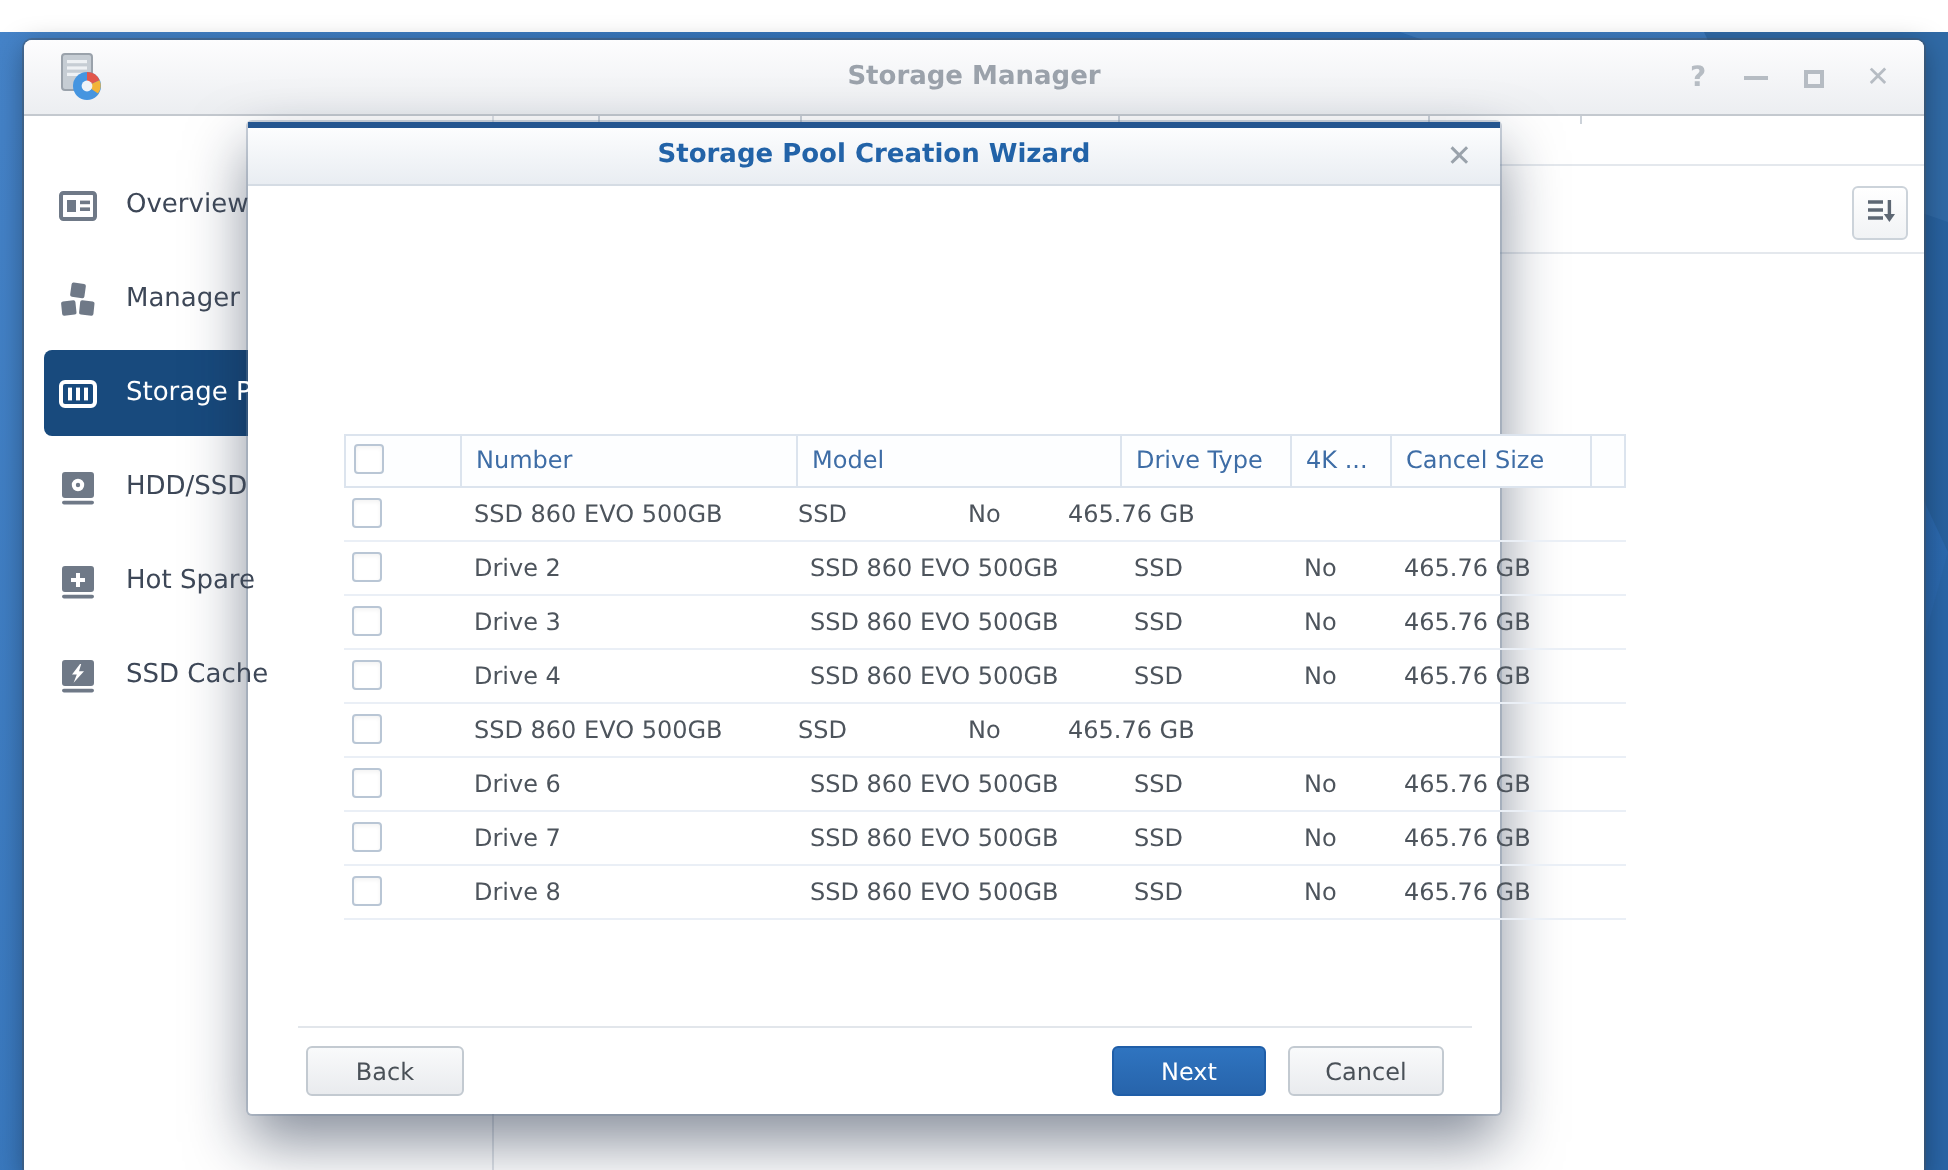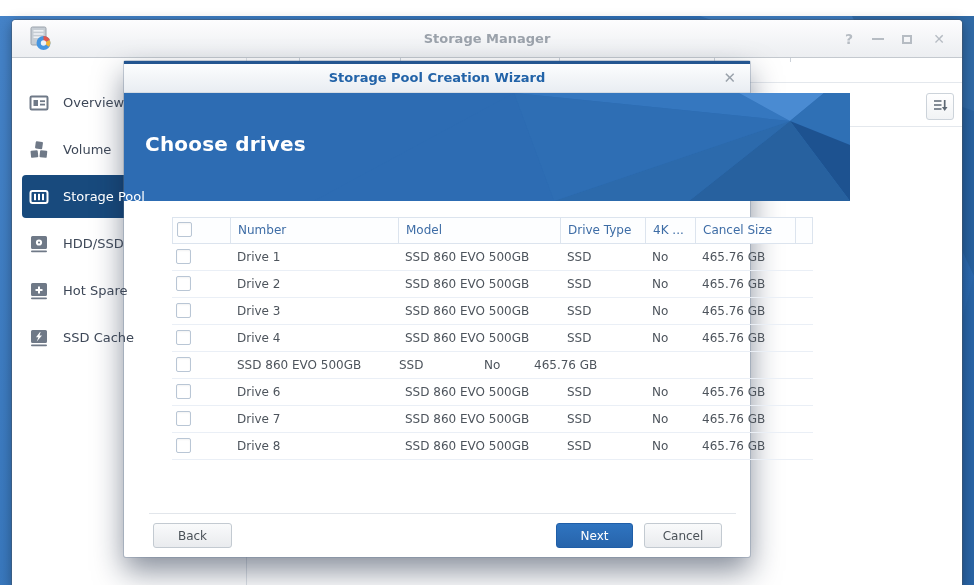--- a/index.html
+++ b/index.html
@@ -146,21 +146,21 @@
           <span class="lbl">Overview</span>
         </div>
         <div class="side-item">
           <span class="icon">
             <svg width="20" height="20" viewBox="0 0 20 20" fill="currentColor">
               <rect x="6.4" y="1.6" width="7.2" height="7.2" rx="1" transform="rotate(8 10 5.2)"></rect>
               <rect x="1.8" y="10.4" width="7.2" height="7.2" rx="1" transform="rotate(-6 5.4 14)"></rect>
               <rect x="10.8" y="10.4" width="7.2" height="7.2" rx="1" transform="rotate(6 14.4 14)"></rect>
             </svg>
           </span>
-          <span class="lbl">Volume</span>
+          <span class="lbl">Manager</span>
         </div>
         <div class="side-item selected">
           <span class="icon">
             <svg width="20" height="20" viewBox="0 0 20 20">
               <rect x="1.5" y="4" width="17" height="12" rx="2" fill="none" stroke="currentColor" stroke-width="2"></rect>
               <rect x="5" y="6.8" width="2" height="6.4" fill="currentColor"></rect>
               <rect x="9" y="6.8" width="2" height="6.4" fill="currentColor"></rect>
               <rect x="13" y="6.8" width="2" height="6.4" fill="currentColor"></rect>
             </svg>
           </span>
@@ -219,51 +219,36 @@
       </div>
     </div>
   </div>
 
   <div class="dialog">
     <div class="dlg-header">
       <div class="dlg-title">Storage Pool Creation Wizard</div>
       <span class="dlg-close">✕</span>
     </div>
 
-    <div class="banner">
-      <svg width="726" height="108" viewBox="0 0 726 108" preserveAspectRatio="none">
-        <rect width="726" height="108" fill="#2d6cb3"></rect>
-        <polygon points="666,28 390,0 615,0" fill="#3577bf"></polygon>
-        <polygon points="666,28 615,0 700,0" fill="#4a8bd2"></polygon>
-        <polygon points="666,28 700,0 726,0 726,52" fill="#2f70b5"></polygon>
-        <polygon points="666,28 726,52 726,108" fill="#1d5290"></polygon>
-        <polygon points="666,28 726,108 565,108" fill="#27619f"></polygon>
-        <polygon points="666,28 565,108 430,108" fill="#2c6aac"></polygon>
-        <polygon points="666,28 430,108 390,0" fill="#2e6eb4"></polygon>
-        <polygon points="390,0 430,108 190,108" fill="#2d6cb3" opacity="0.6"></polygon>
-      </svg>
-      <div class="banner-heading">Choose drives</div>
-    </div>
 
     <div class="drive-table">
       <div class="thead">
         <div class="th c0">
           <span class="checkbox" style="margin-top:4px"></span>
         </div>
         <div class="th c1">Number</div>
         <div class="th c2">Model</div>
         <div class="th c3">Drive Type</div>
         <div class="th c4">4K ...</div>
         <div class="th c5">Cancel Size</div>
         <div class="th c6"></div>
       </div>
       <div>
           <div class="trow">
             <div class="td c0"><span class="checkbox"></span></div>
-            <div class="td c1">Drive 1</div>
             <div class="td c2">SSD 860 EVO 500GB</div>
             <div class="td c3">SSD</div>
             <div class="td c4">No</div>
             <div class="td c5">465.76 GB</div>
             <div class="td c6"></div>
           </div>
           <div class="trow">
             <div class="td c0"><span class="checkbox"></span></div>
             <div class="td c1">Drive 2</div>
             <div class="td c2">SSD 860 EVO 500GB</div>

